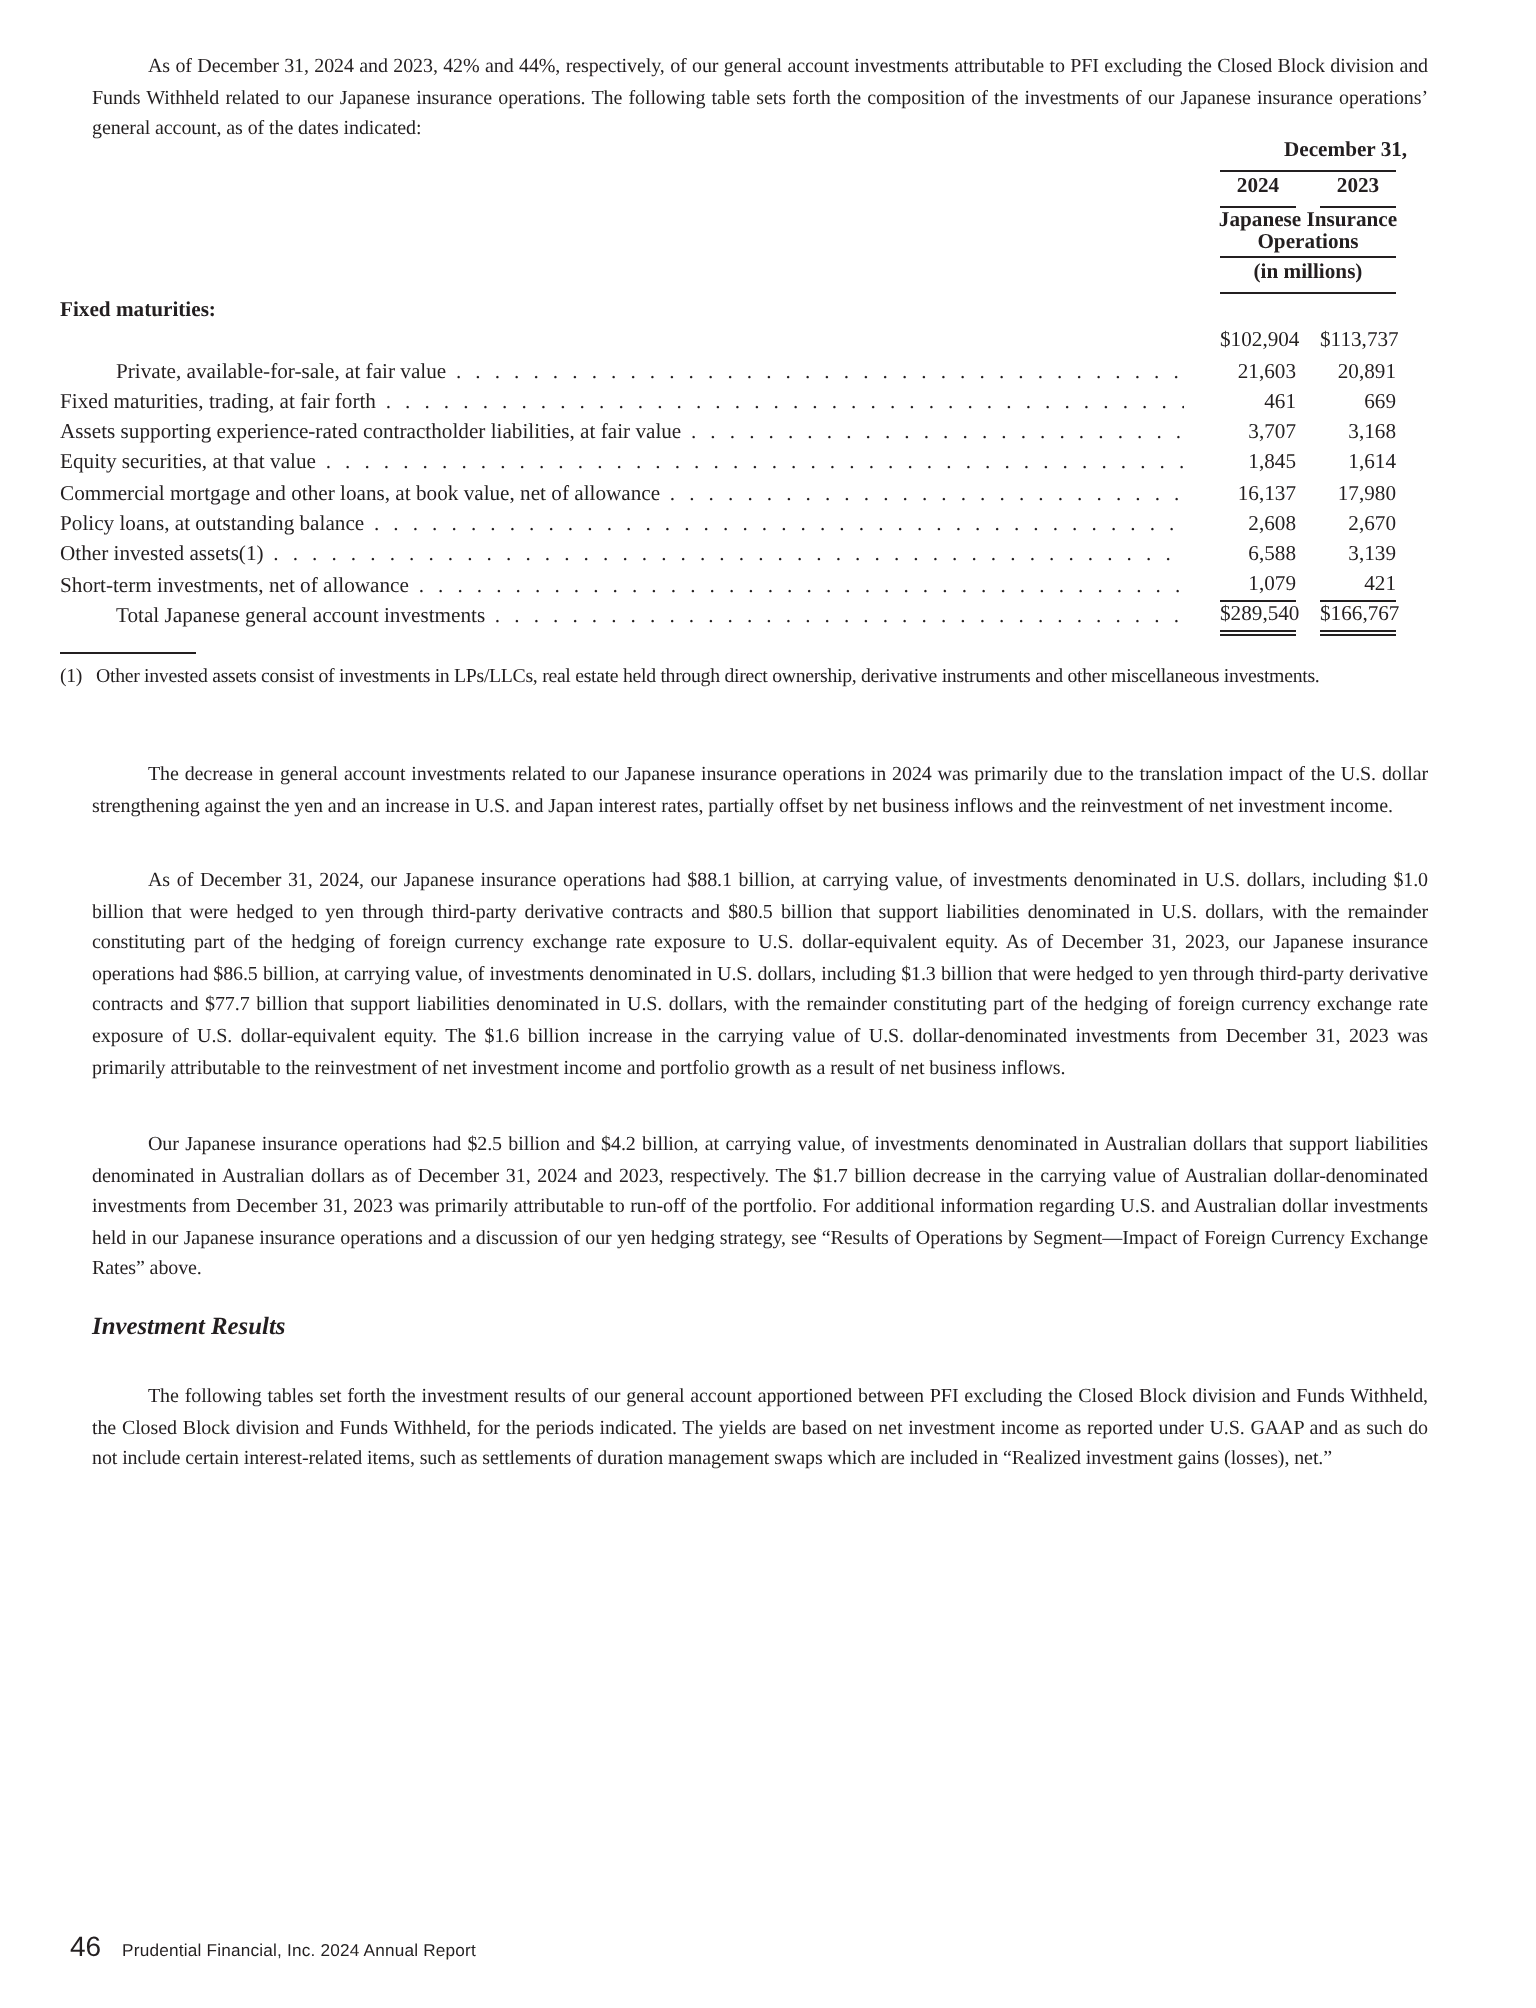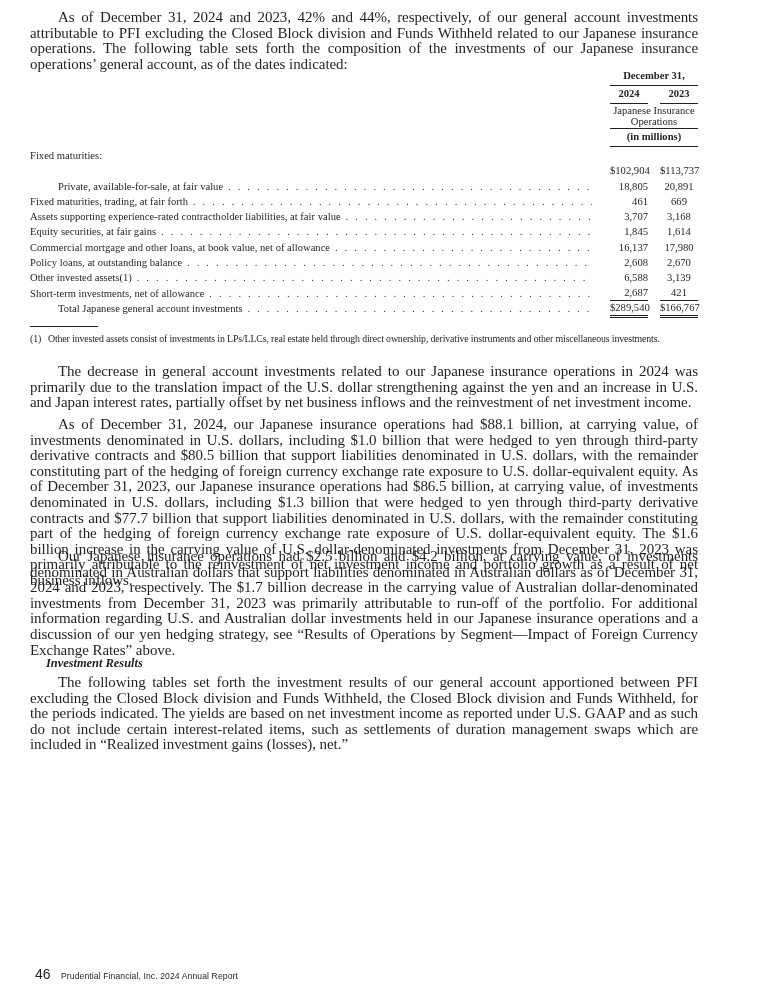--- a/index.html
+++ b/index.html
@@ -3,51 +3,51 @@
 <meta charset="utf-8">
 <style>
   html, body { margin: 0; padding: 0; background: #ffffff; }
   body {
     width: 768px; height: 1004px; position: relative; overflow: hidden;
     font-family: "Liberation Serif", "DejaVu Serif", serif;
     color: #231f20;
   }
   .page { position: absolute; left: 30px; top: 0; width: 668px; }
   p.para {
-    margin: 0; font-size: 15px; line-height: 15.6px; text-align: justify;
+    margin: 16px; font-size: 10px; line-height: 15.6px; text-align: justify;
     text-indent: 28px; letter-spacing: -0.05px;
   }
   #intro { position: absolute; top: 10px; left: 0; width: 668px; }
 
   
   .tbl { position: absolute; left: 0; top: 66px; width: 668px; font-size: 10.6px; }
-  .hdr-dec { position: absolute; left: 580px; width: 88px; top: 4px; text-align: center; font-weight: bold; }
+  .hdr-dec { position: absolute; left: 612px; width: 88px; top: 4px; font-weight: bold; }
   .hdr-rule1 { position: absolute; left: 580px; width: 88px; top: 19px; border-top: 1px solid #231f20; }
   .hdr-year { position: absolute; top: 22px; width: 38px; text-align: center; font-weight: bold; }
   .hdr-y1 { left: 580px; }
   .hdr-y2 { left: 630px; }
   .hdr-rule-y1 { position: absolute; left: 580px; width: 38px; top: 37px; border-top: 1px solid #231f20; }
   .hdr-rule-y2 { position: absolute; left: 630px; width: 38px; top: 37px; border-top: 1px solid #231f20; }
-  .hdr-seg { position: absolute; left: 574px; width: 100px; top: 39px; text-align: center; font-weight: normal; line-height: 11px; }
+  .hdr-seg { position: absolute; left: 574px; width: 100px; top: 39px; text-align: center; font-weight: bold; line-height: 11px; }
   .hdr-rule2 { position: absolute; left: 580px; width: 88px; top: 62px; border-top: 1px solid #231f20; }
   .hdr-units { position: absolute; left: 580px; width: 88px; top: 65px; text-align: center; font-weight: bold; }
   .hdr-rule3 { position: absolute; left: 580px; width: 88px; top: 80px; border-top: 1px solid #231f20; }
 
   .rows { position: absolute; left: 0; top: 82px; width: 668px; }
   .row { position: relative; height: 15.3px; line-height: 15.3px; white-space: nowrap; }
   .row .lbl { position: absolute; left: 0; width: 562px; overflow: hidden; }
   .row .lbl::after {
     content: " . . . . . . . . . . . . . . . . . . . . . . . . . . . . . . . . . . . . . . . . . . . . . . . . . . . . . . . . . . . . . . . . . . . . . . . . . . . . . . . . . . . . . . . . . . . . . . . . . . . .";
     letter-spacing: 2.2px;
   }
   .row.section .lbl::after { content: ""; }
-  .row.section .lbl { font-weight: normal; }
+  .row.section .lbl { font-weight: bold; }
   .row.indent .lbl { padding-left: 28px; width: 534px; }
   .row .v1 { position: absolute; left: 580px; width: 38px; text-align: right; }
-  .row .v2 { position: absolute; left: 630px; width: 38px; text-align: center; }
+  .row .v2 { position: absolute; left: 630px; width: 38px; text-align: right; }
   .row.sub-ul .v1, .row.sub-ul .v2 { border-bottom: 1px solid #231f20; line-height: 14.3px; height: 14.3px; }
   .row.total .v1, .row.total .v2 { border-bottom: 3px double #231f20; line-height: 13.3px; height: 14px; }
   .row.total .lbl { padding-left: 28px; width: 534px; }
 
   .fn-rule { position: absolute; left: 0; top: 326px; width: 68px; border-top: 1px solid #231f20; }
   .footnote { position: absolute; left: 0; top: 332px; width: 668px; font-size: 9.9px; line-height: 13.2px; letter-spacing: -0.15px; }
   .footnote .fn-mark { position: absolute; left: 0; }
   .footnote .fn-text { display: block; padding-left: 18px; }
 
   #p1 { position: absolute; top: 364px; left: 0; width: 668px; }
@@ -82,56 +82,56 @@
     <div class="rows">
       <div class="row section">
         <span class="lbl">Fixed maturities:</span>
       </div>
       <div class="row indent">
         <span class="v1">$102,904</span>
         <span class="v2">$113,737</span>
       </div>
       <div class="row indent">
         <span class="lbl">Private, available-for-sale, at fair value</span>
-        <span class="v1">18,805</span>
+        <span class="v1">21,603</span>
         <span class="v2">20,891</span>
       </div>
       <div class="row">
         <span class="lbl">Fixed maturities, trading, at fair forth</span>
         <span class="v1">461</span>
         <span class="v2">669</span>
       </div>
       <div class="row">
         <span class="lbl">Assets supporting experience-rated contractholder liabilities, at fair value</span>
         <span class="v1">3,707</span>
         <span class="v2">3,168</span>
       </div>
       <div class="row">
-        <span class="lbl">Equity securities, at fair gains</span>
+        <span class="lbl">Equity securities, at that value</span>
         <span class="v1">1,845</span>
         <span class="v2">1,614</span>
       </div>
       <div class="row">
         <span class="lbl">Commercial mortgage and other loans, at book value, net of allowance</span>
         <span class="v1">16,137</span>
         <span class="v2">17,980</span>
       </div>
       <div class="row">
         <span class="lbl">Policy loans, at outstanding balance</span>
         <span class="v1">2,608</span>
         <span class="v2">2,670</span>
       </div>
       <div class="row">
         <span class="lbl">Other invested assets(1)</span>
         <span class="v1">6,588</span>
         <span class="v2">3,139</span>
       </div>
       <div class="row sub-ul">
         <span class="lbl">Short-term investments, net of allowance</span>
-        <span class="v1">2,687</span>
+        <span class="v1">1,079</span>
         <span class="v2">421</span>
       </div>
       <div class="row total">
         <span class="lbl">Total Japanese general account investments</span>
         <span class="v1">$289,540</span>
         <span class="v2">$166,767</span>
       </div>
     </div>
   </div>
 

